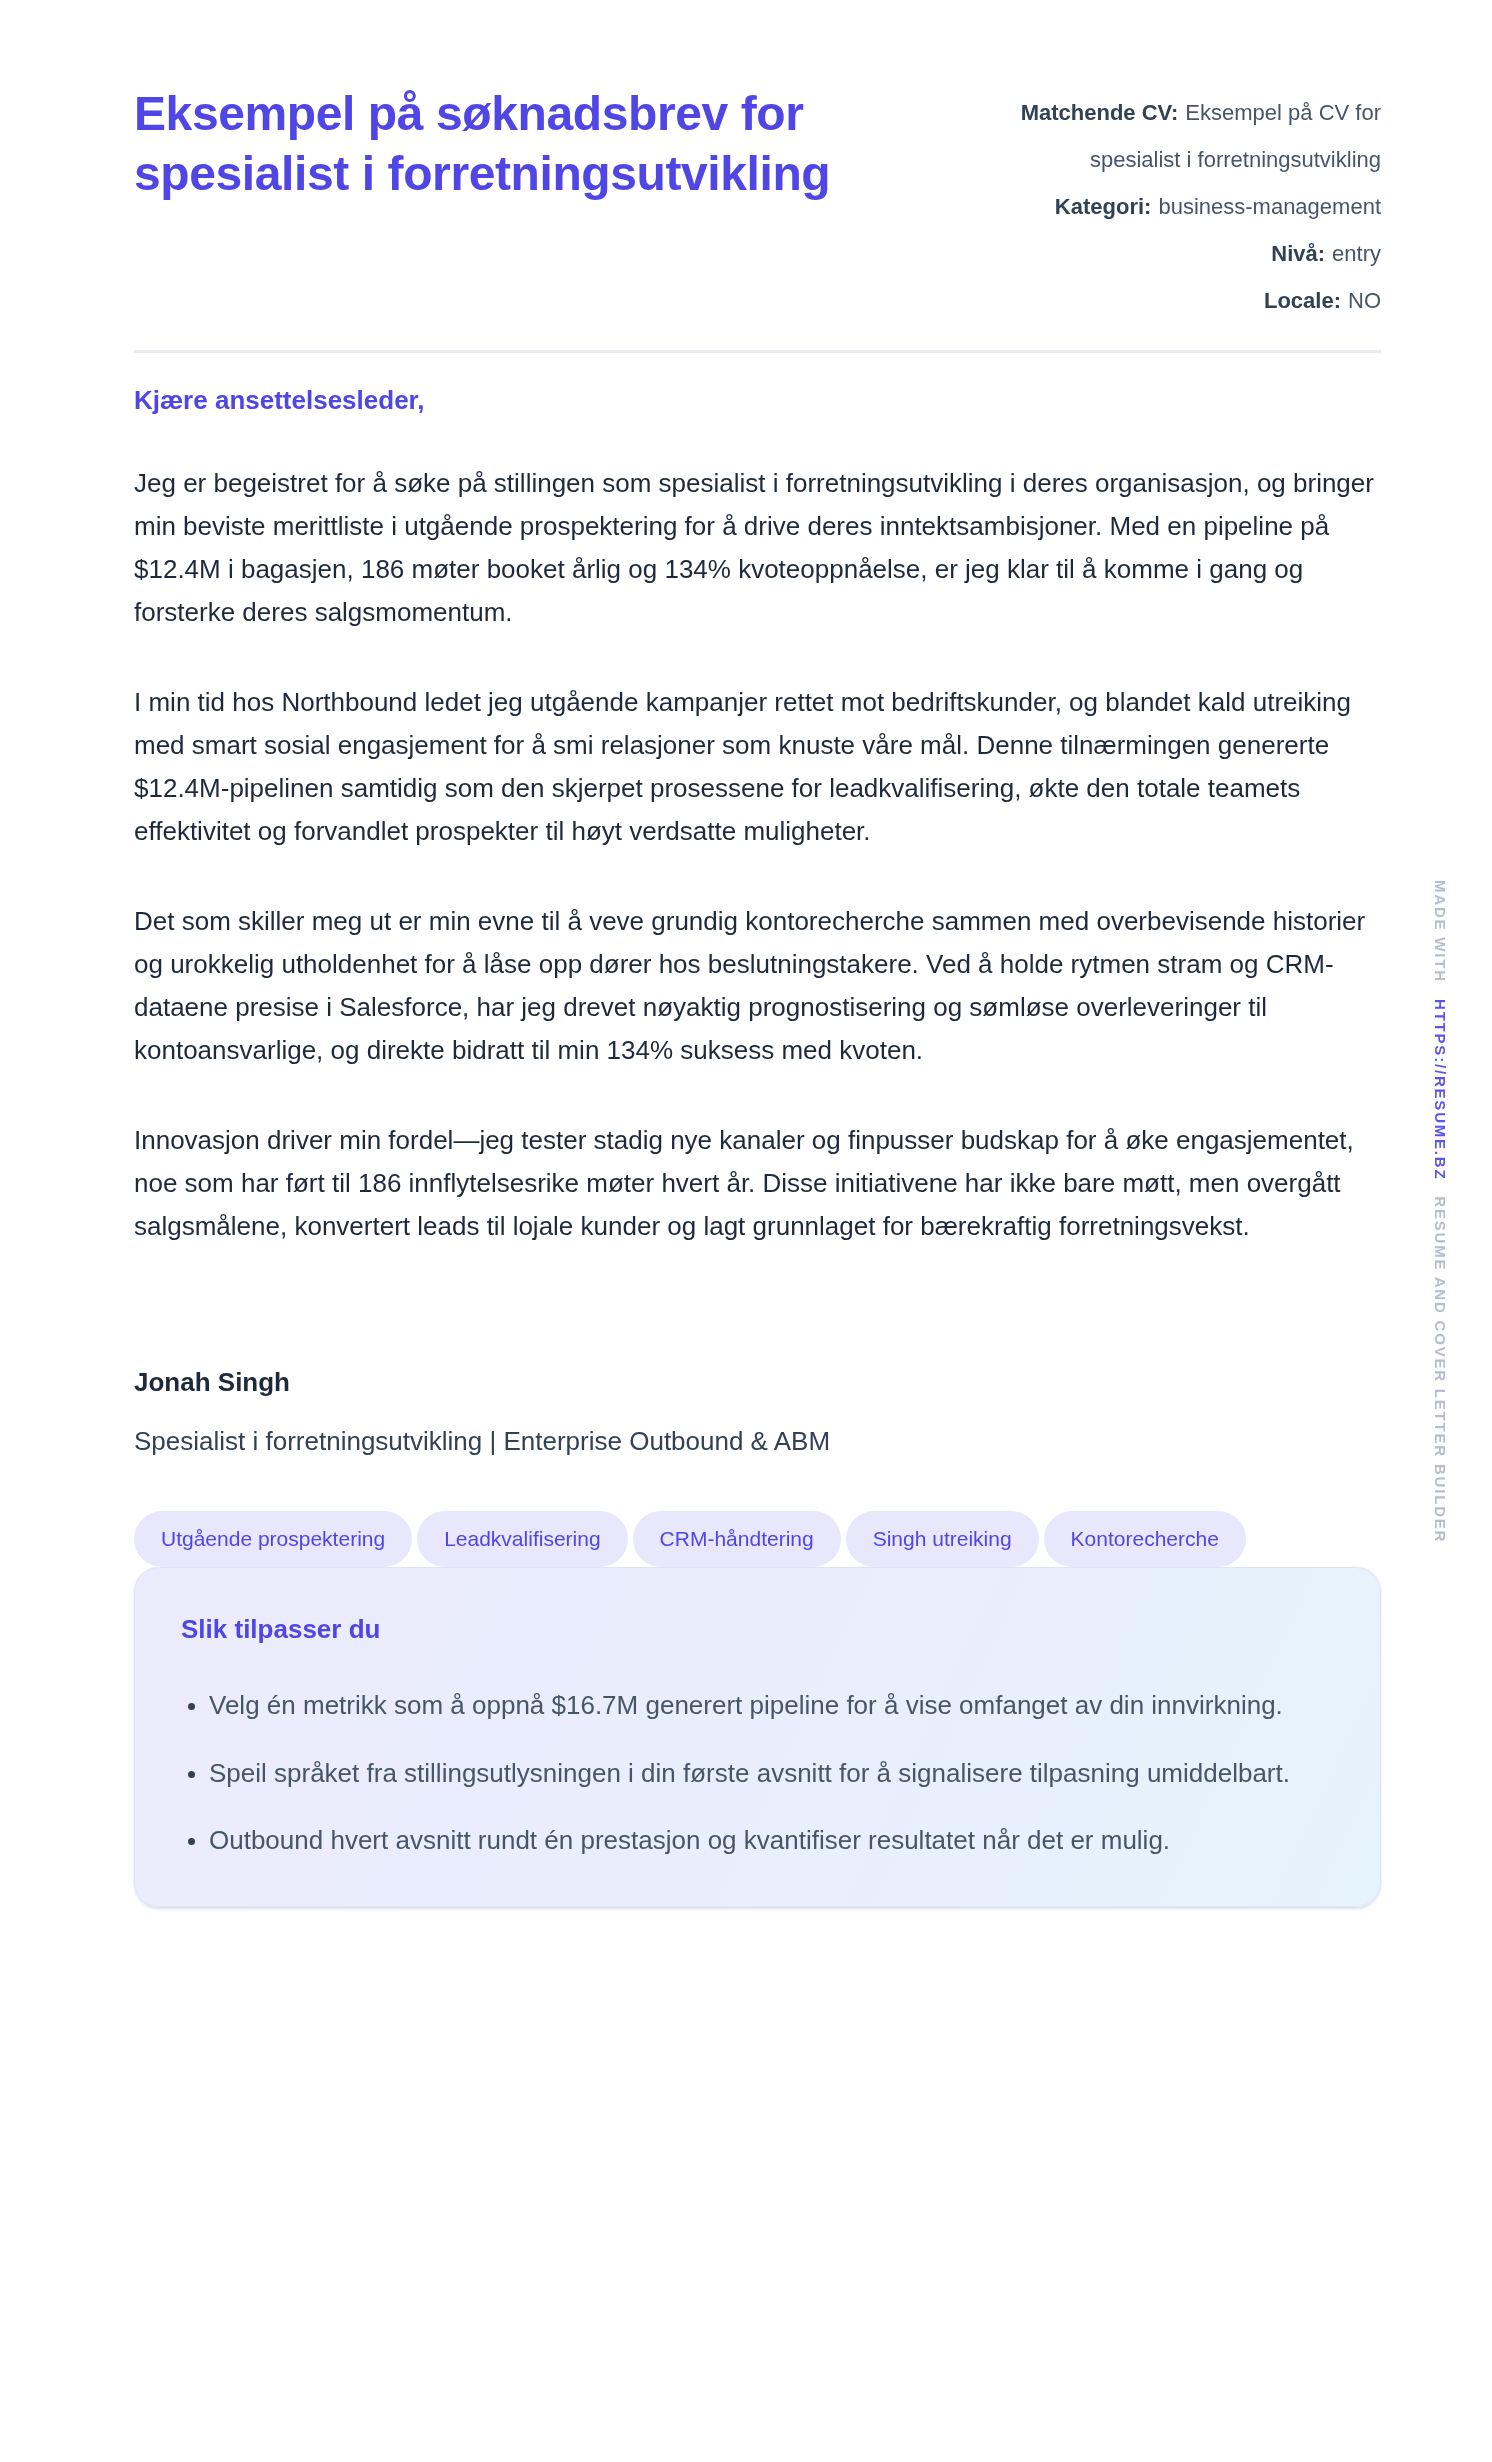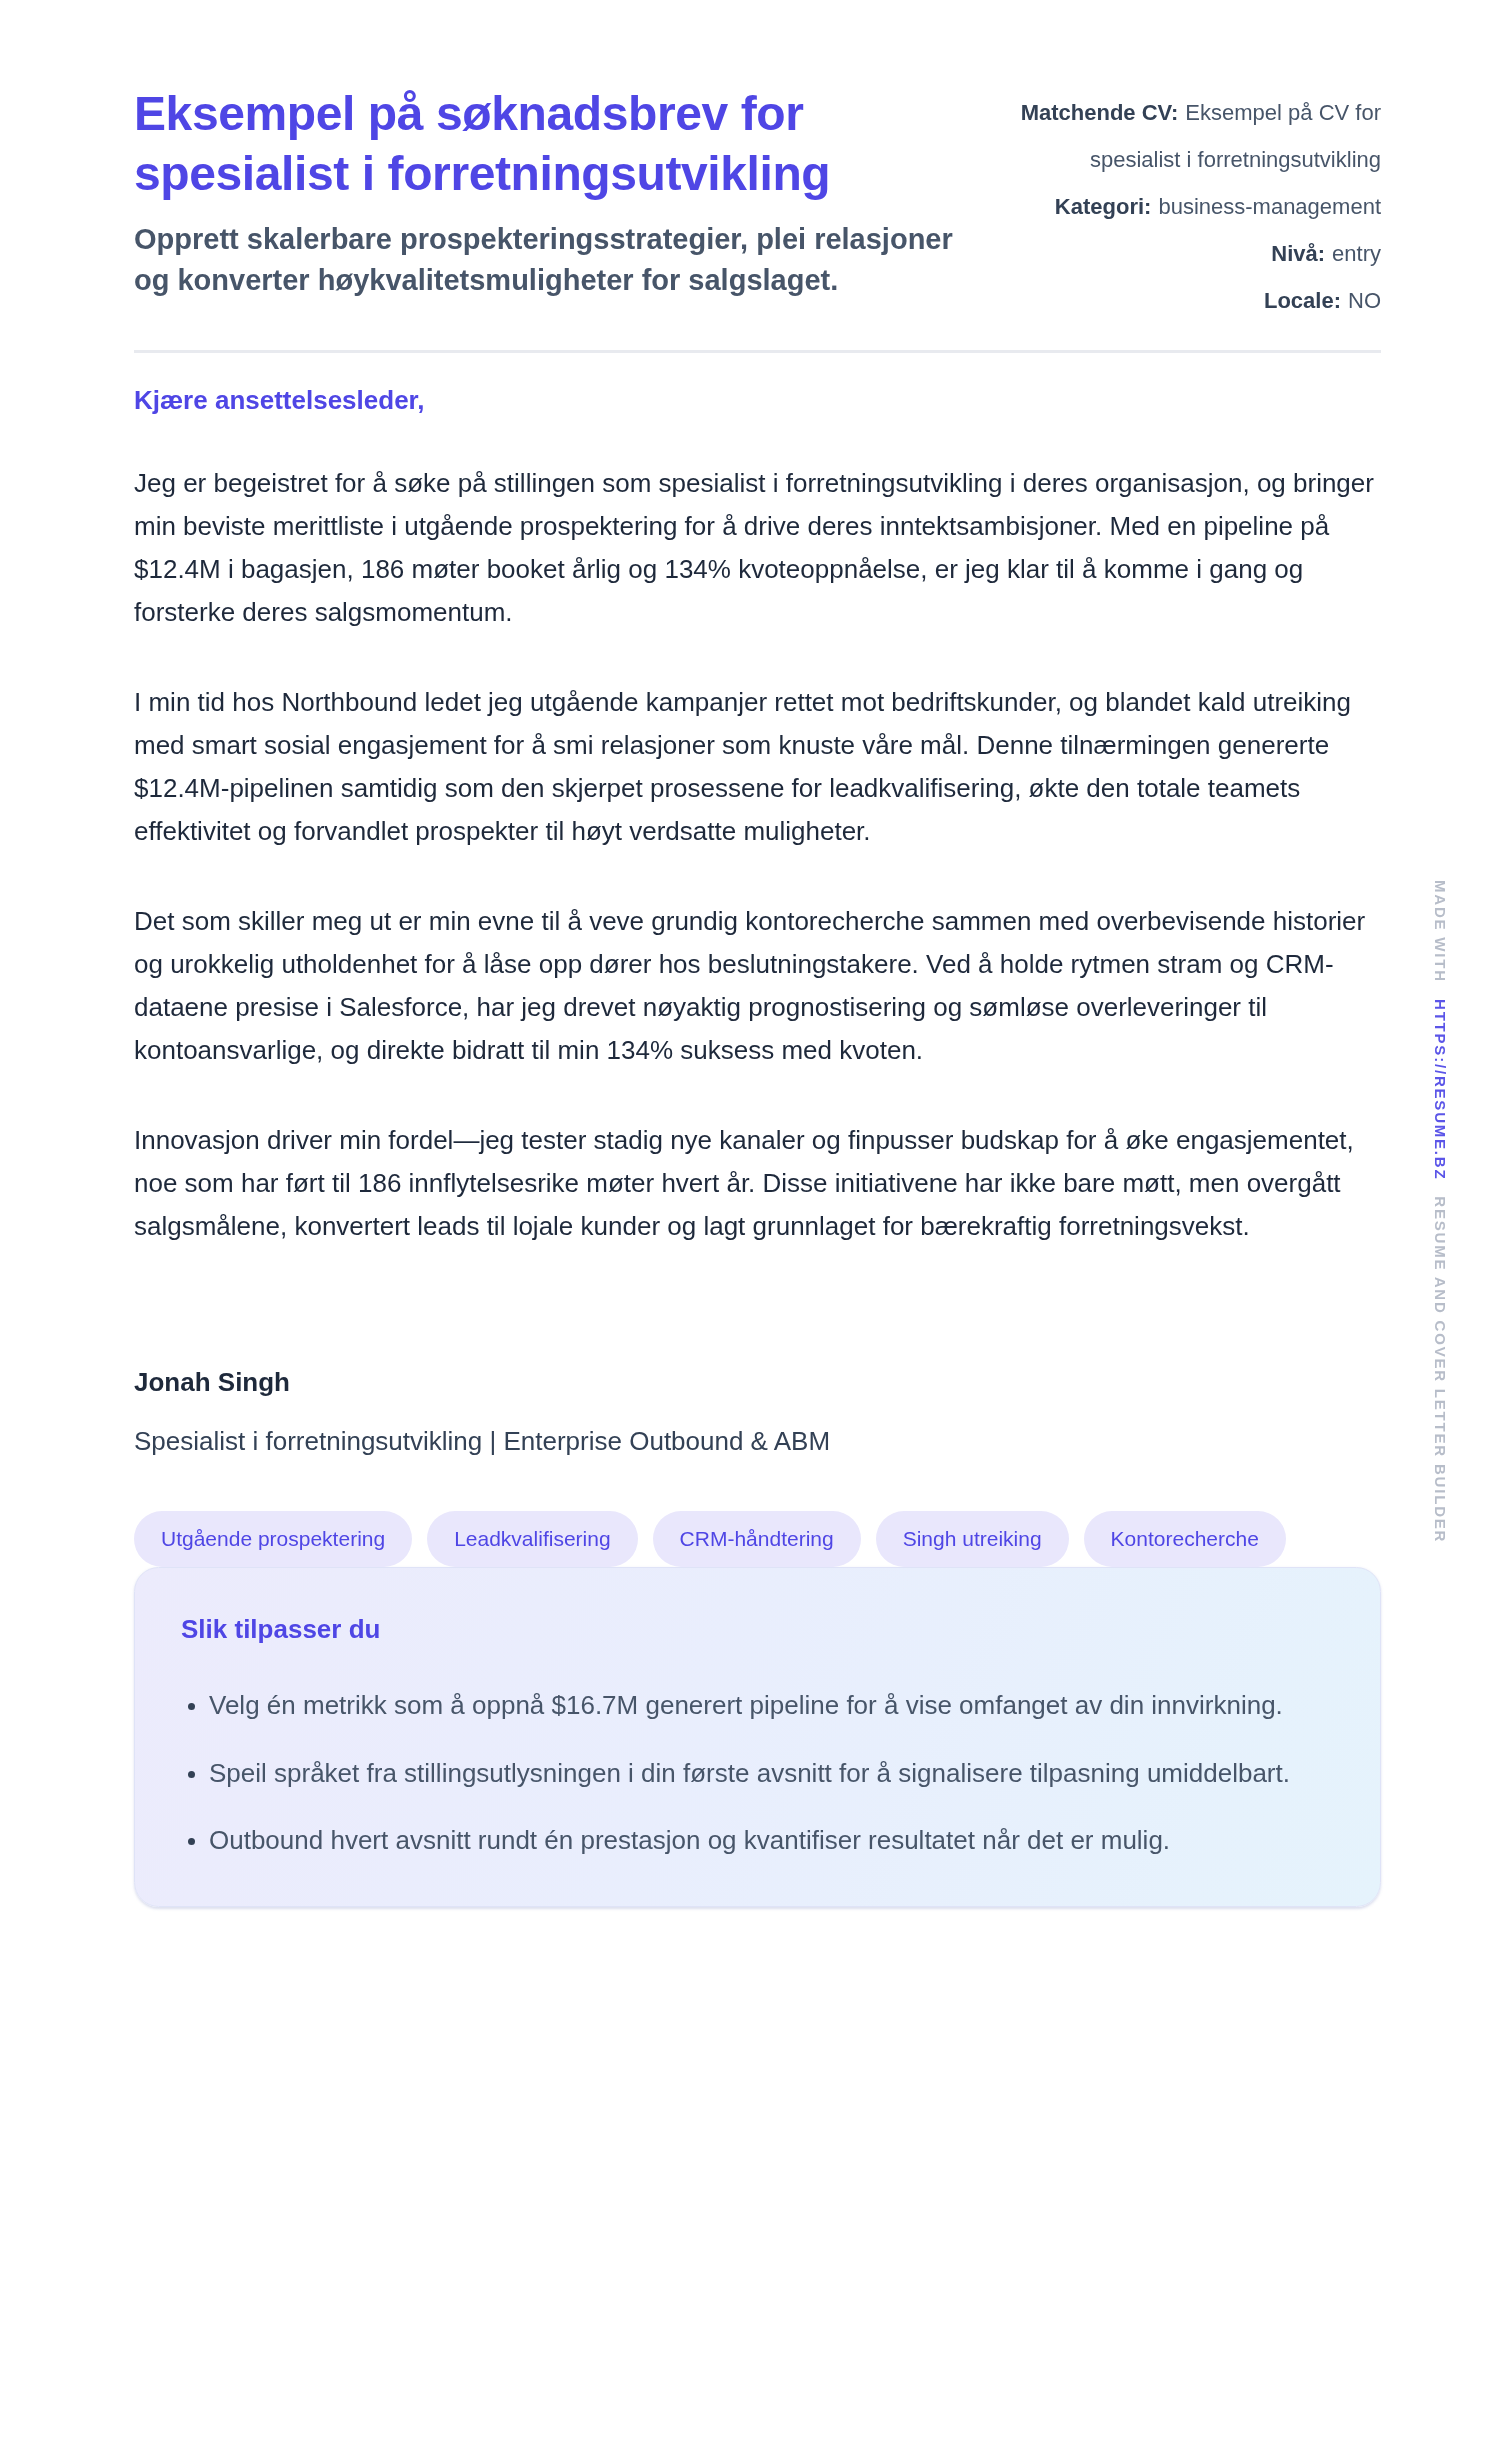--- a/index.html
+++ b/index.html
@@ -89,21 +89,21 @@
     margin-top: 28px;
     color: #334155;
     font-size: 26px;
   }
 
   
   .tags {
     margin-top: 54px;
     display: flex;
     flex-wrap: wrap;
-    gap: 15px;
+    gap: 5px;
   }
   .tag {
     display: inline-block;
     background: var(--pill-bg);
     color: var(--accent);
     font-size: 21px;
     font-weight: 500;
     line-height: 21px;
     padding: 17.6px 27px;
     border-radius: 35px;
@@ -159,21 +159,20 @@
 </style>
 </head>
 <body>
 
 <div class="page">
   <div class="content">
 
     <header class="header">
       <div class="header-left">
         <h1 class="title">Eksempel på søknadsbrev for spesialist i forretningsutvikling</h1>
-        <p class="subtitle">Opprett skalerbare prospekteringsstrategier, plei relasjoner og konverter høykvalitetsmuligheter for salgslaget.</p>
       </div>
       <aside class="meta">
 
           <div class="meta-row">
             <span class="meta-label">Matchende CV:</span><span class="meta-value">Eksempel på CV for spesialist i forretningsutvikling</span>
           </div>
 
           <div class="meta-row">
             <span class="meta-label">Kategori:</span><span class="meta-value">business-management</span>
           </div>

